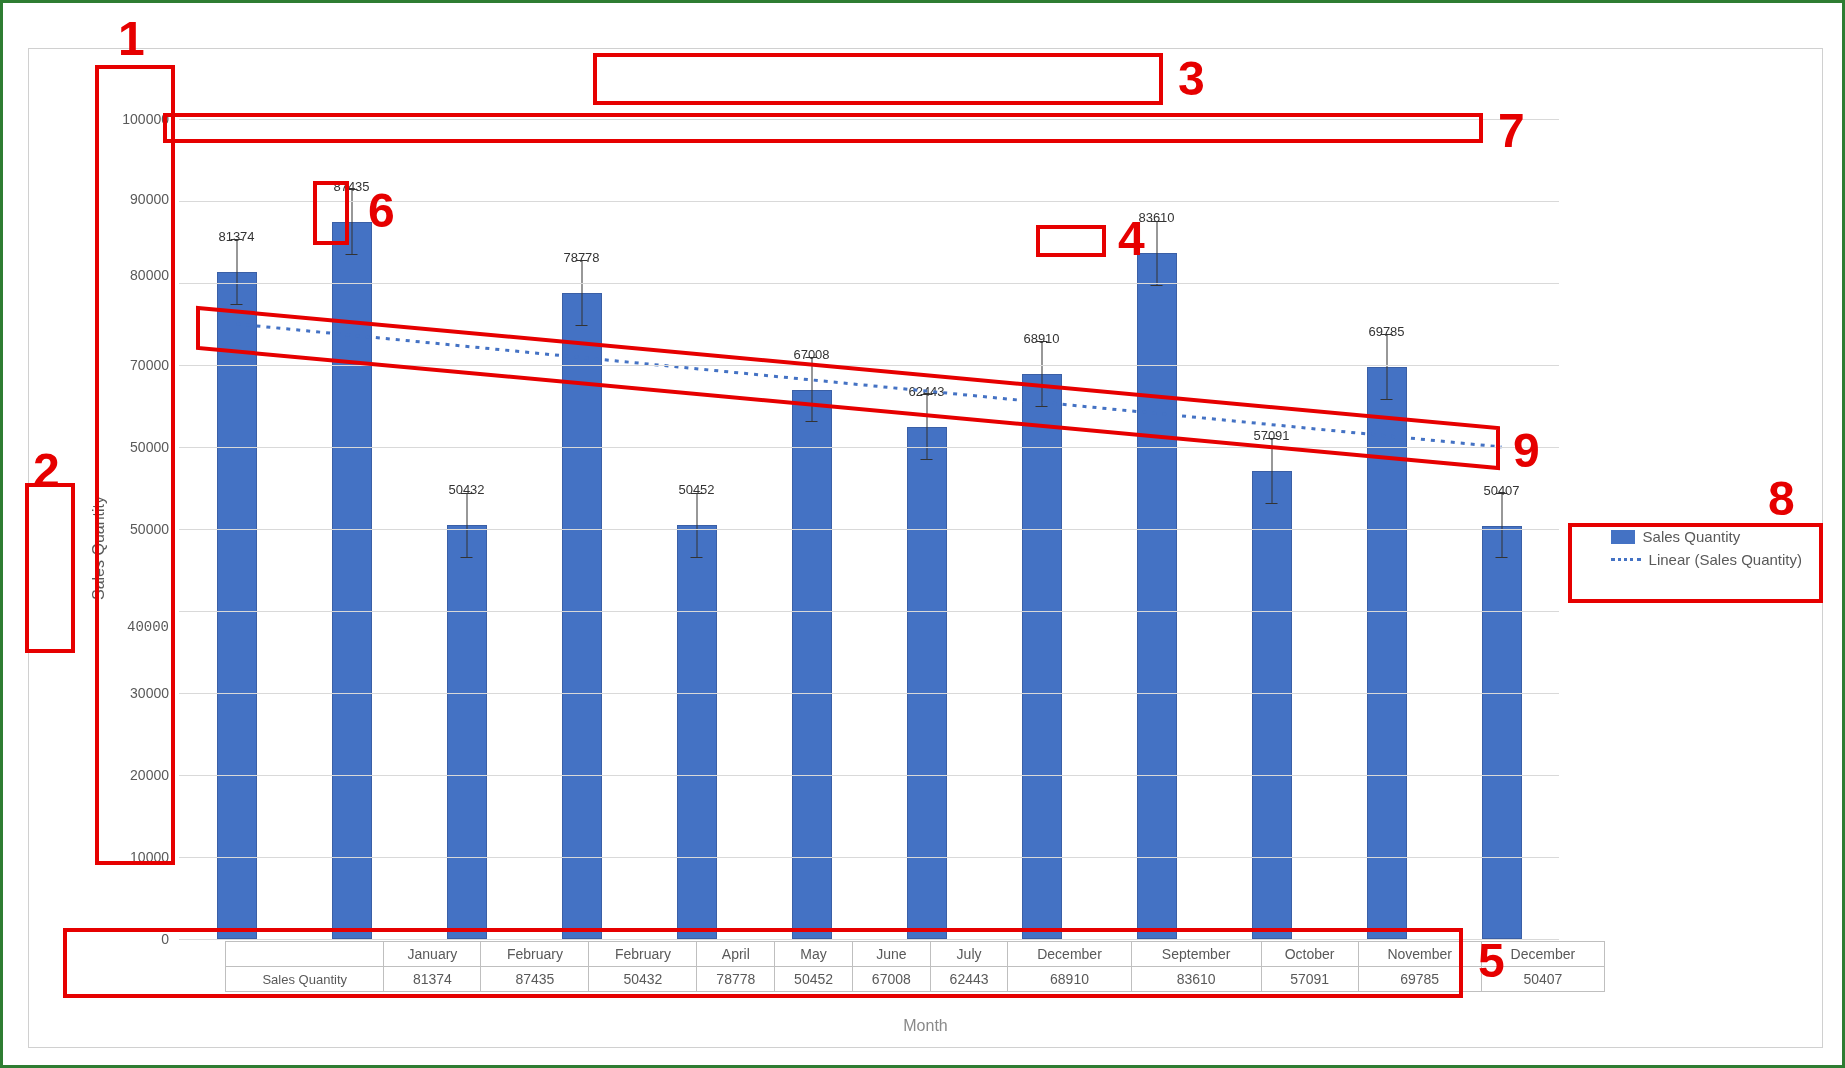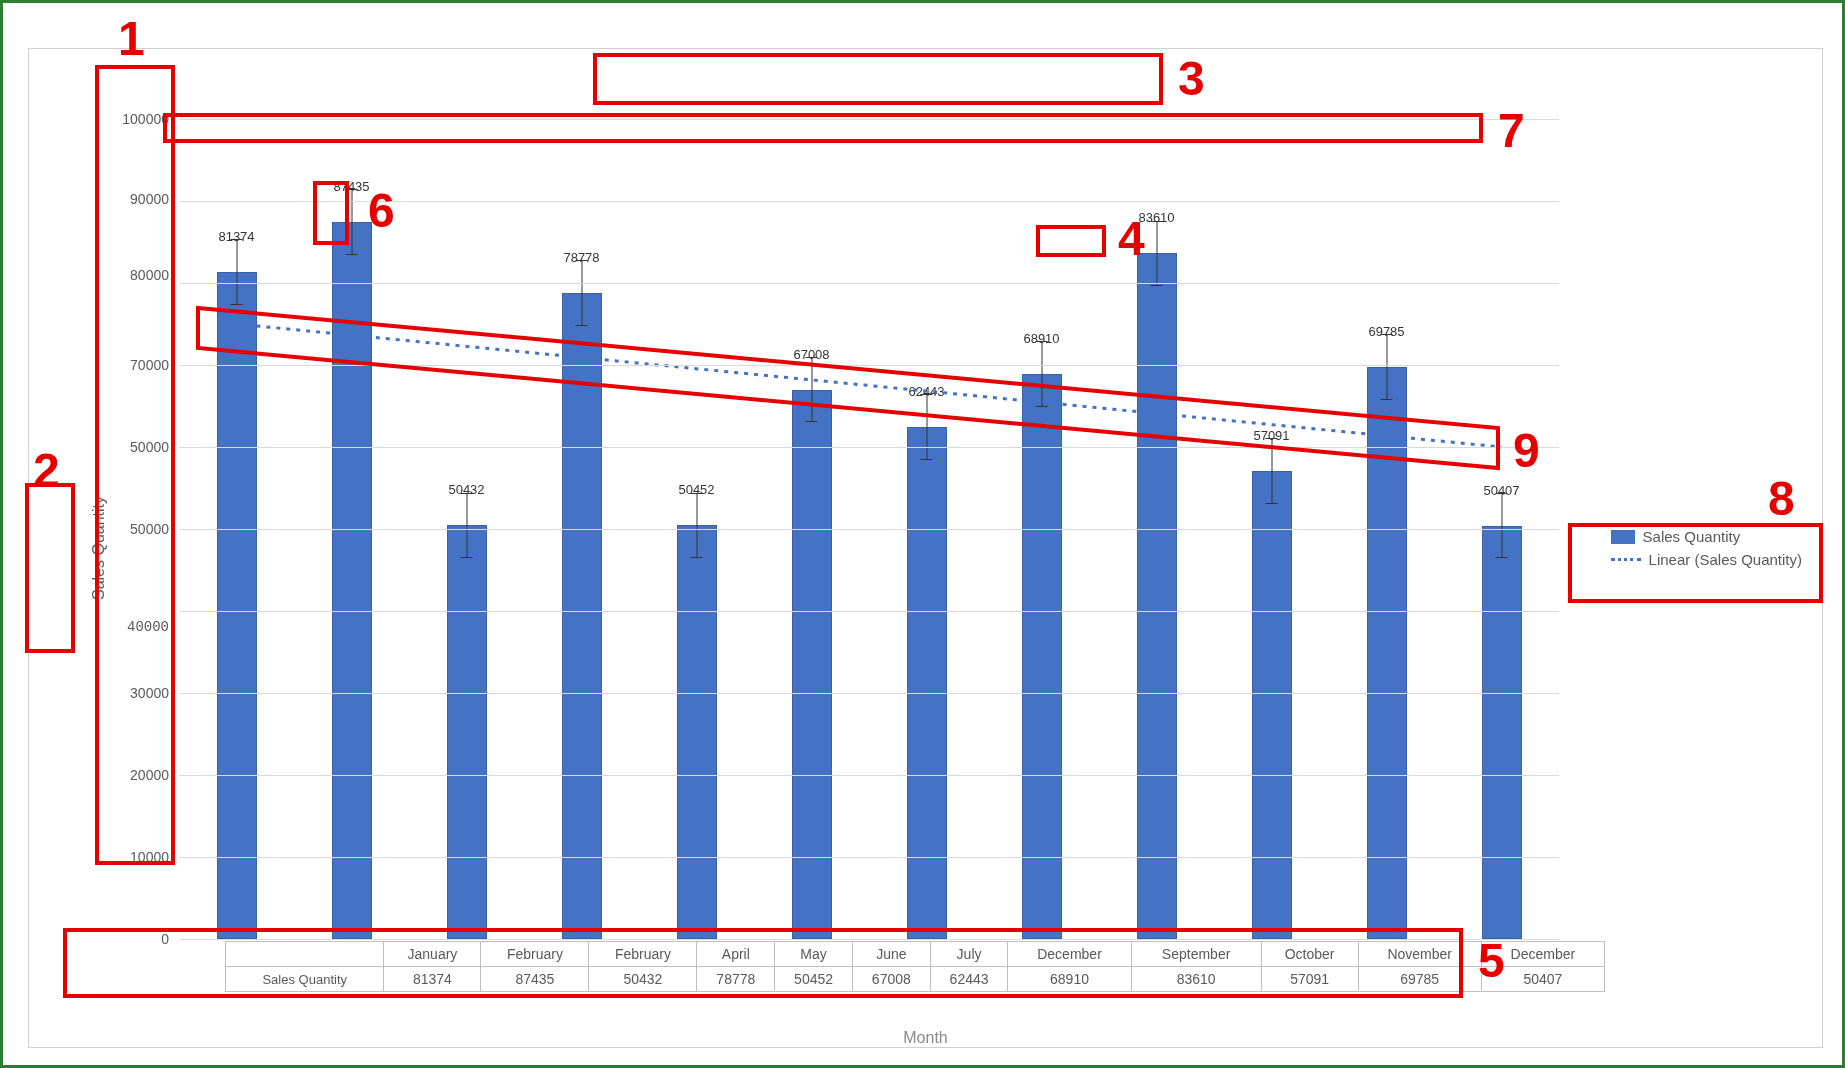--- a/index.html
+++ b/index.html
@@ -31,21 +31,21 @@
     position: absolute;
     left: 18px;
     top: 50%;
     transform: translateY(-50%) rotate(-90deg);
     transform-origin: center;
     font-size: 16px;
     color: #595959;
   }
   .x-axis-title {
     position: absolute;
-    bottom: 0;
+    bottom: 12px;
     left: 50%;
     transform: translateX(-50%);
     font-size: 16px;
     color: #8a8a8a;
   }
   .plot-area {
     position: absolute;
     left: 150px;
     top: 70px;
     width: 1380px;

